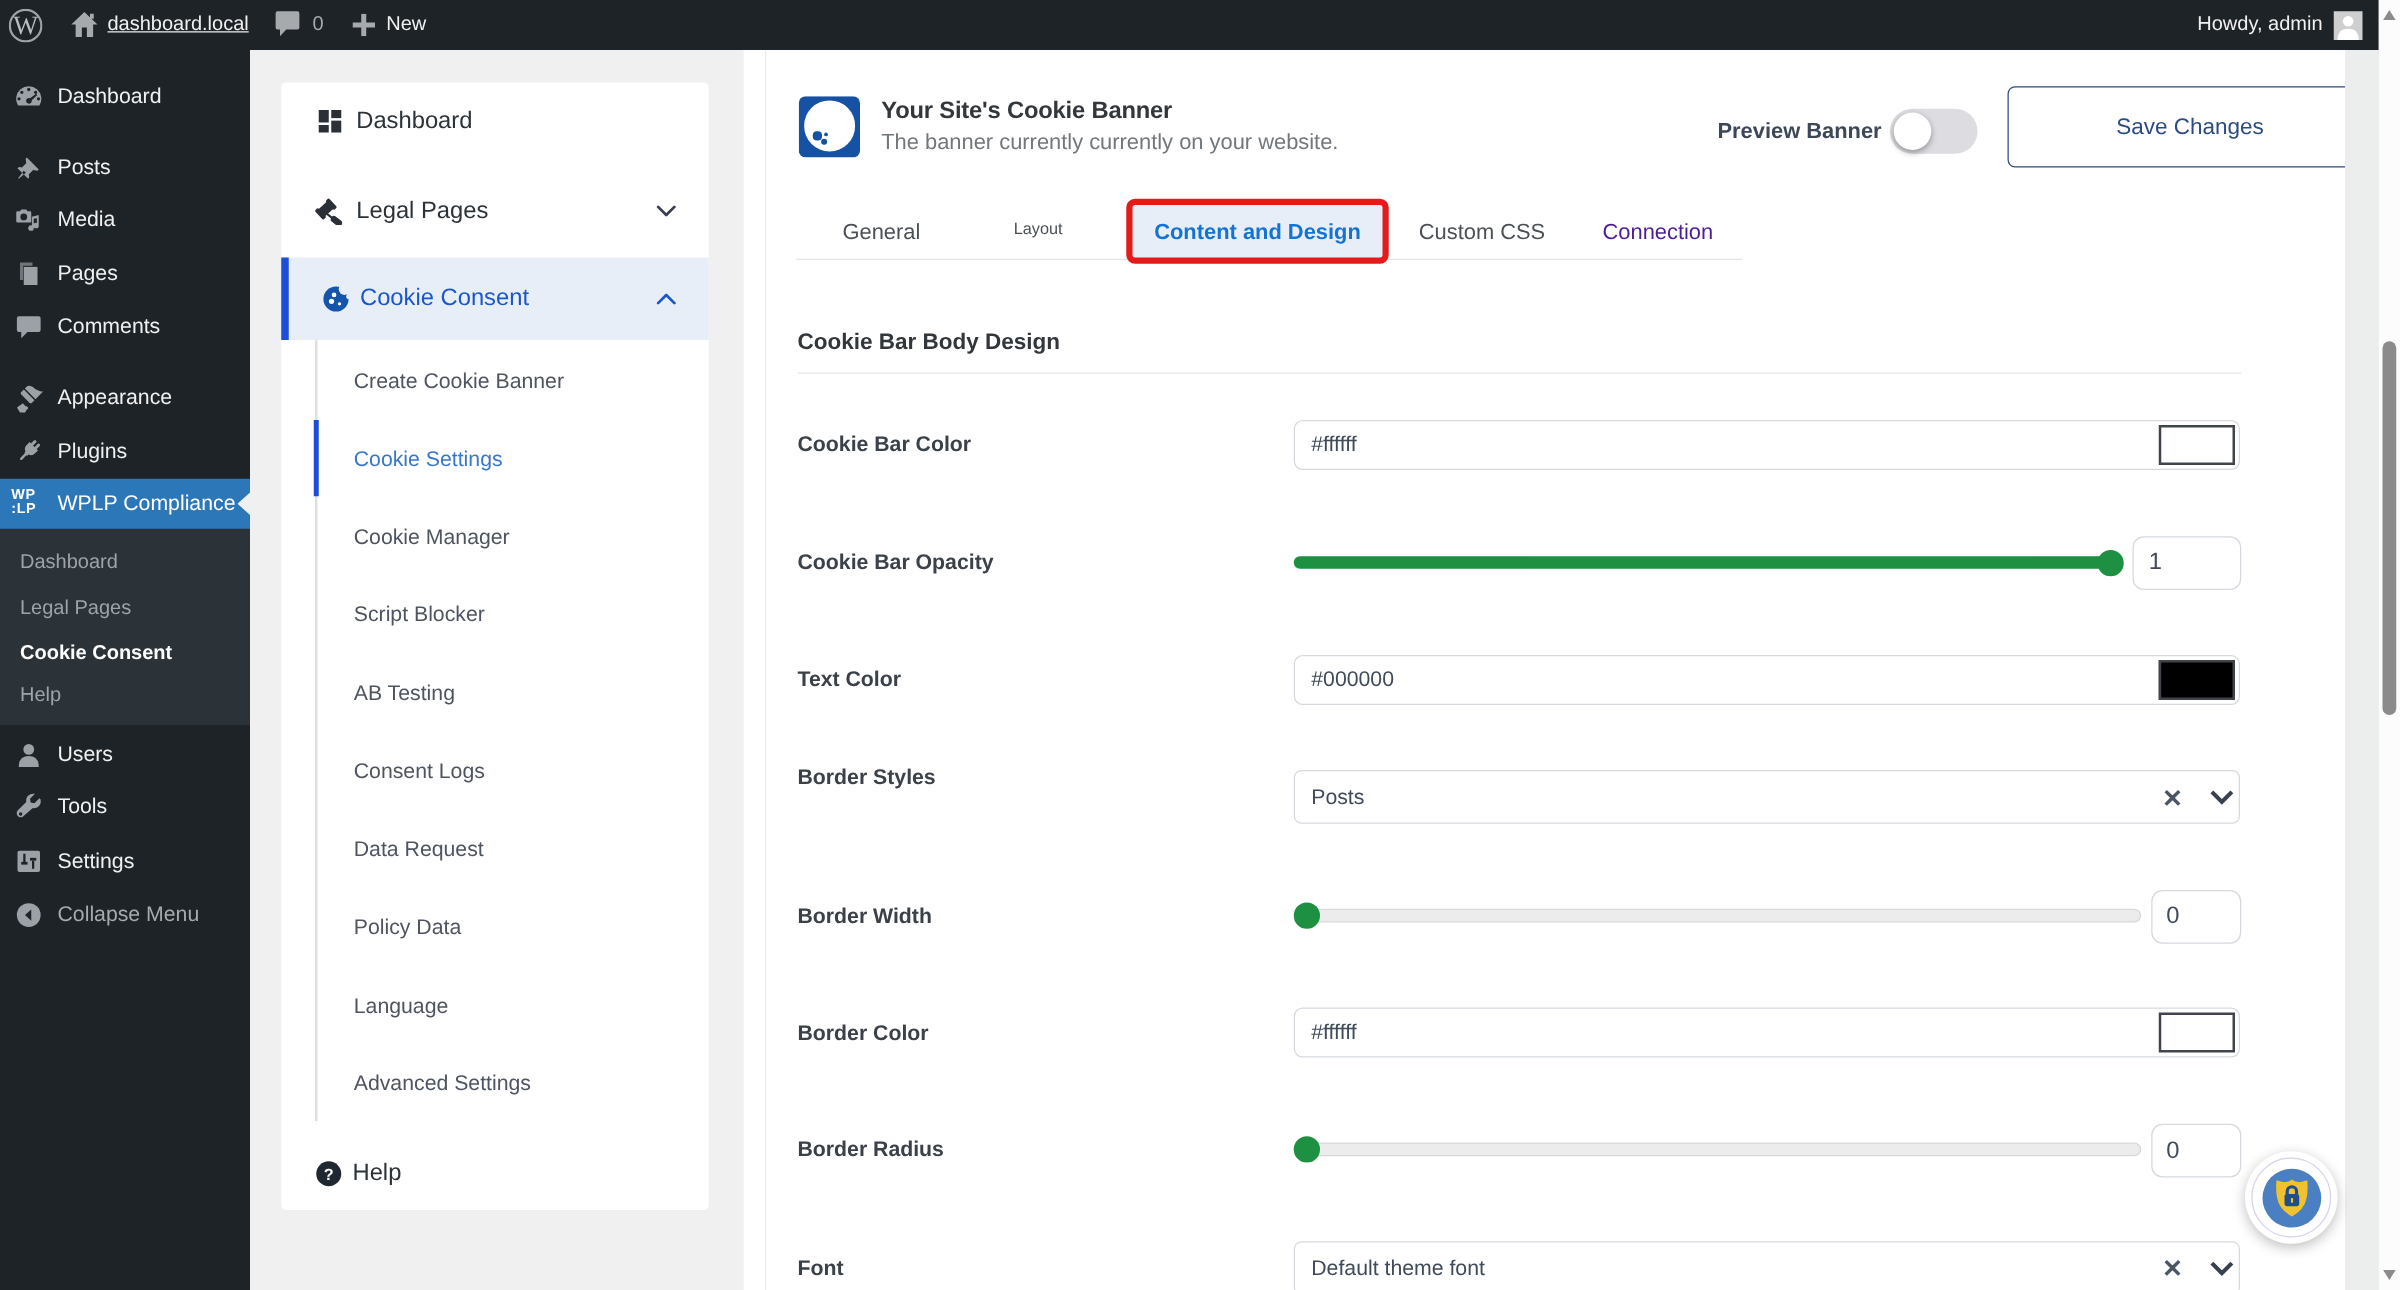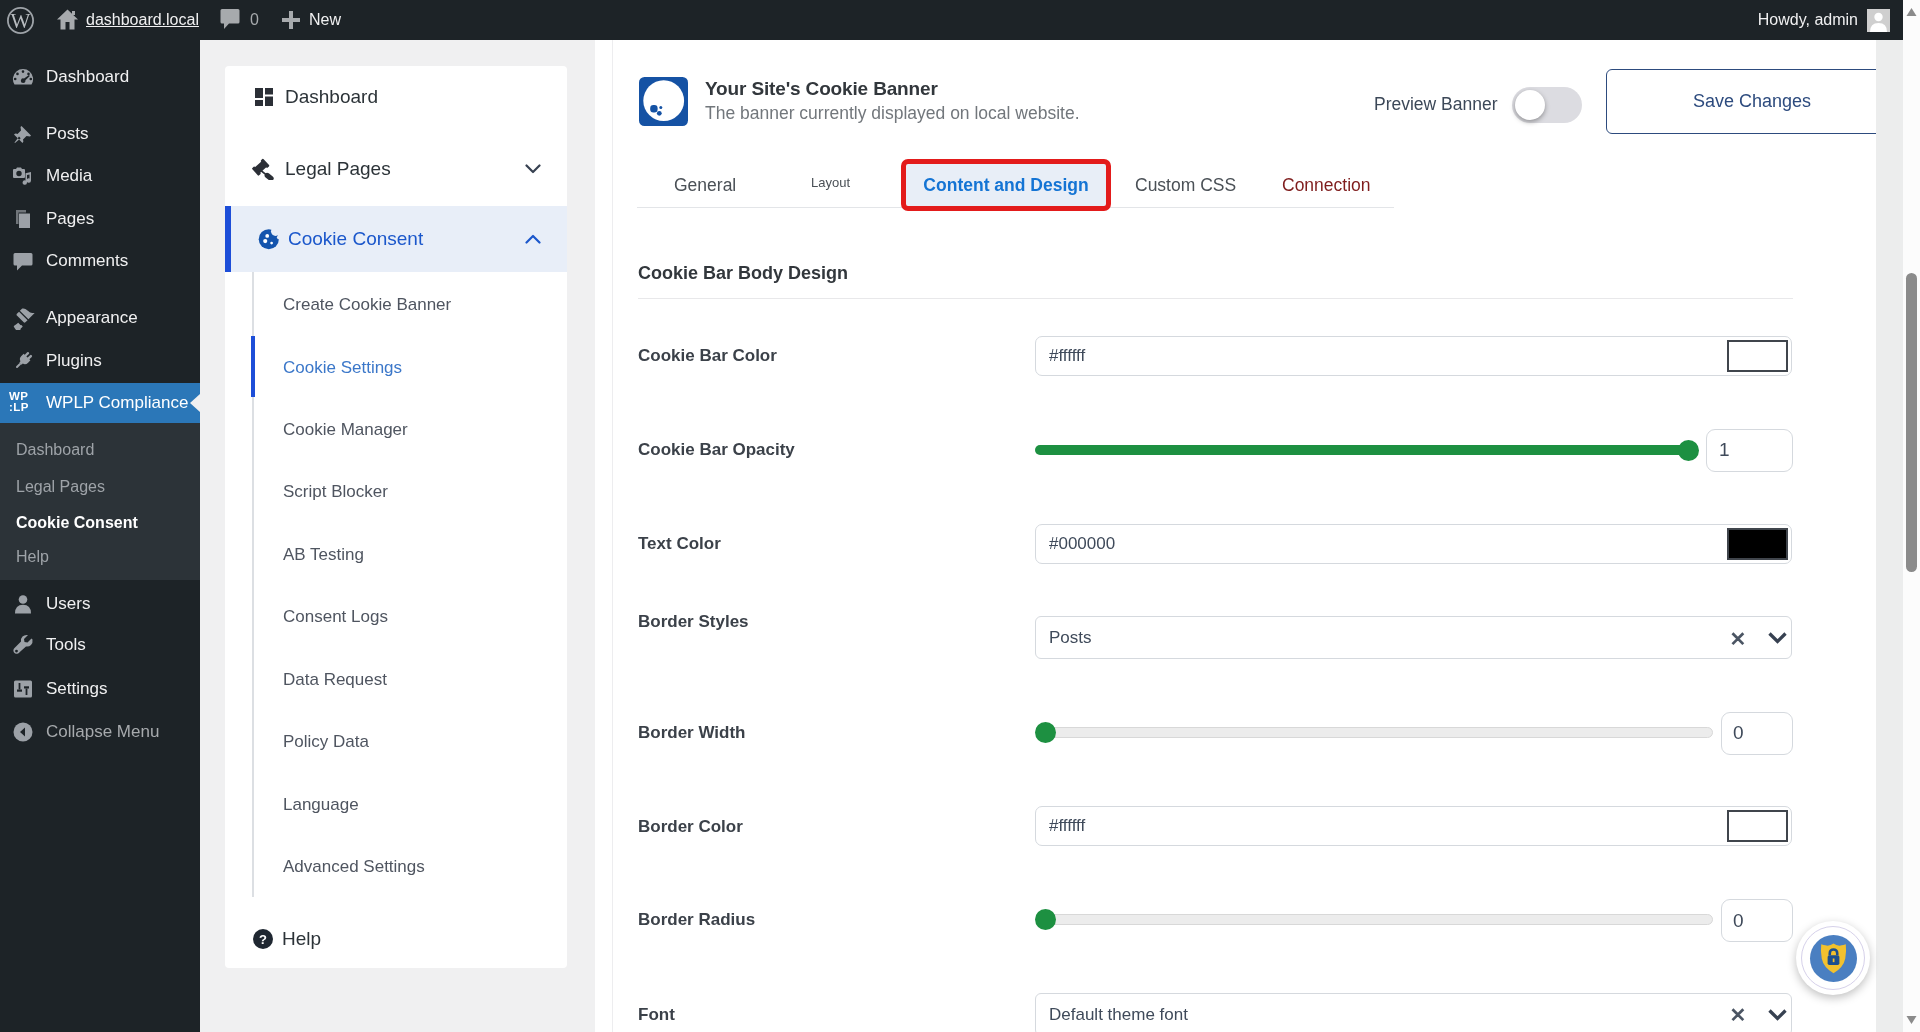--- a/index.html
+++ b/index.html
@@ -284,39 +284,39 @@
   <div class="abs" style="left:17px;top:0;width:1px;height:992px;background:#ededef;"></div>
 
   <svg class="abs" style="left:44px;top:37px" width="49" height="49" viewBox="0 0 49 49">
     <rect x="0" y="0" width="49" height="49" rx="5.5" fill="#1552a4"></rect>
     <circle cx="24.7" cy="23.7" r="20.4" fill="#fff"></circle>
     <rect x="11.2" y="28" width="7.4" height="7.4" rx="3.2" fill="#1552a4"></rect>
     <circle cx="21.8" cy="30.5" r="1.5" fill="#1552a4"></circle>
     <circle cx="20.3" cy="36.3" r="2.4" fill="#1552a4"></circle>
   </svg>
   <div class="abs" style="left:110px;top:38px;font-size:19px;font-weight:bold;color:#32373c;letter-spacing:-0.15px;">Your Site's Cookie Banner</div>
-  <div class="abs" style="left:110px;top:63px;font-size:17.5px;color:#72777c;">The banner currently displayed on local website.</div>
-  <div class="abs" style="left:779px;top:54px;font-size:17.5px;color:#3c4858;">Preview Banner</div>
+  <div class="abs" style="left:110px;top:63px;font-size:17.5px;color:#72777c;">The banner currently currently on your website.</div>
+  <div class="abs" style="left:779px;top:54px;font-size:17.5px;color:#3c4858;font-weight:bold;">Preview Banner</div>
 
   <div class="abs" style="left:917px;top:47px;width:70px;height:36px;border-radius:18px;background:#dcdce1;">
     <div class="abs" style="left:3px;top:3px;width:30px;height:30px;border-radius:50%;background:#fff;box-shadow:0 2px 5px rgba(0,0,0,0.35);"></div>
   </div>
 
   <div class="abs" style="left:1011px;top:29px;width:292px;height:65px;border:1.6px solid #2d4b7e;border-radius:6px;">
     <div class="abs" style="left:0;top:0;width:100%;height:100%;display:flex;align-items:center;justify-content:center;font-size:18px;color:#2d4b7e;">Save Changes</div>
   </div>
 
   <div class="abs" style="left:42px;top:167px;width:757px;height:1px;background:#e3e5e8;"></div>
   <div class="abs" style="left:79px;top:135px;font-size:17.5px;color:#4a5056;">General</div>
   <div class="abs" style="left:216px;top:135px;font-size:13px;color:#4a5056;">Layout</div>
   <div class="abs" style="left:306px;top:119px;width:210px;height:52px;border:5px solid #e31b1b;border-radius:7px;background:#e8eef7;">
     <div class="abs" style="left:0;top:0;width:100%;height:100%;display:flex;align-items:center;justify-content:center;font-size:17.5px;font-weight:bold;color:#1474d4;">Content and Design</div>
   </div>
   <div class="abs" style="left:540px;top:135px;font-size:17.5px;color:#4a5056;">Custom CSS</div>
-  <div class="abs" style="left:687px;top:135px;font-size:17.5px;color:#7f1d1d;">Connection</div>
+  <div class="abs" style="left:687px;top:135px;font-size:17.5px;color:#4c1d95;">Connection</div>
 
   <div class="abs" style="left:43px;top:223px;font-size:18px;font-weight:bold;color:#32373c;">Cookie Bar Body Design</div>
   <div class="abs" style="left:43px;top:258px;width:1155px;height:1px;background:#e8e8ea;"></div>
 
   <div class="label" style="top:316px;">Cookie Bar Color</div>
   <div class="inputbox" style="top:296px;">
     <span class="val">#ffffff</span>
     <div class="swatch" style="background:#fff;"></div>
   </div>
 

